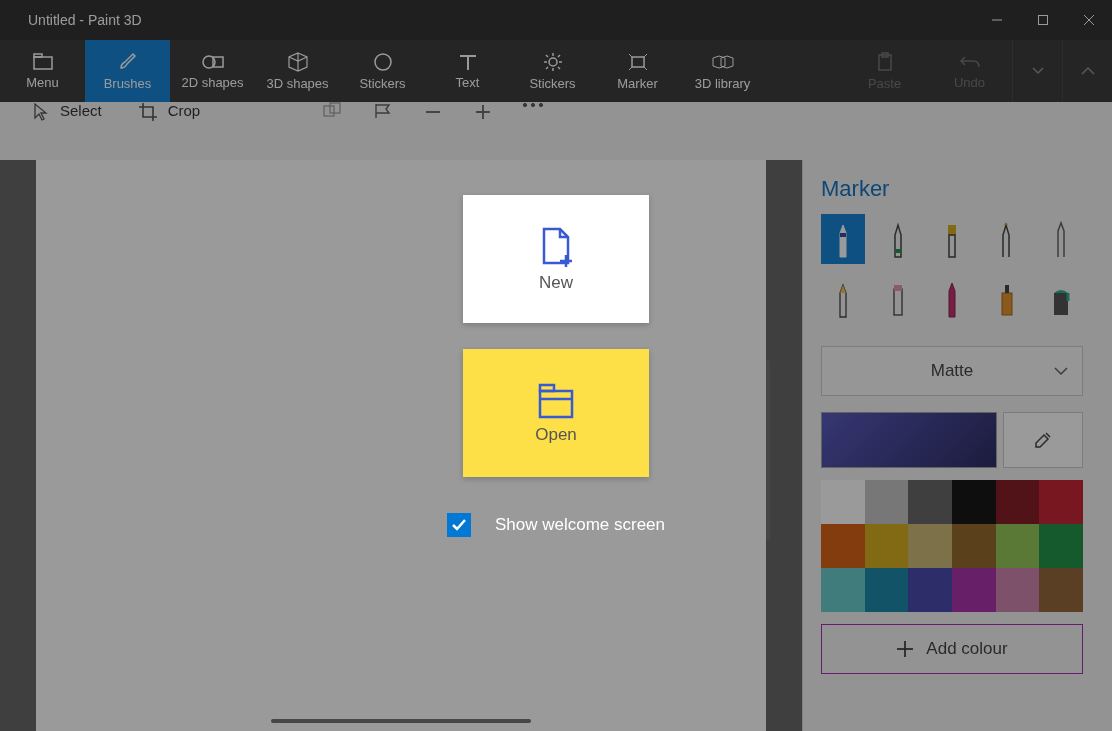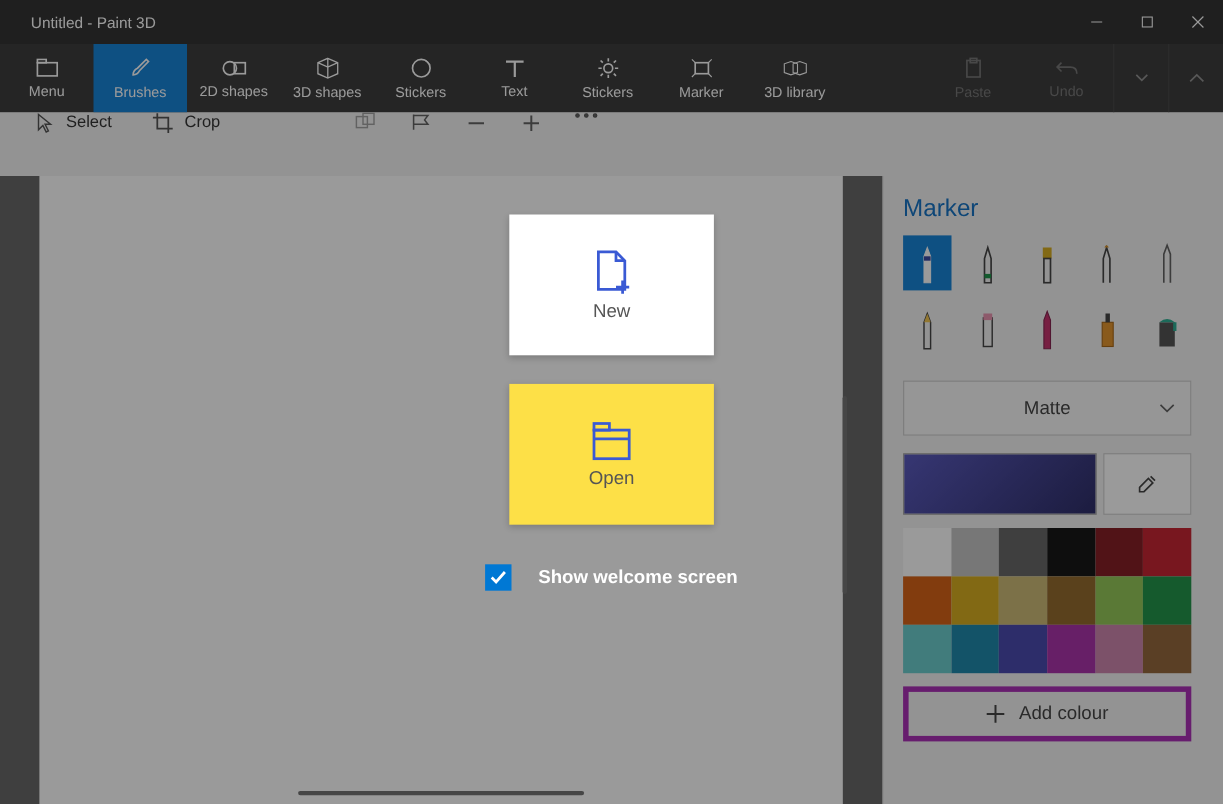--- a/index.html
+++ b/index.html
@@ -39,28 +39,28 @@
   .brush-grid { display:grid; grid-template-columns: repeat(5, 1fr); gap:10px 10px; margin-bottom:22px; }
   .brush-cell { height:50px; display:flex; align-items:center; justify-content:center; }
   .brush-cell.active { background:#0078d4; }
   .material-select { height:50px; border:1px solid #c8c8c8; background:#f7f7f7; display:flex; align-items:center; justify-content:center; position:relative; font-size:17px; color:#333; margin-bottom:16px;}
   .material-select .chev { position:absolute; right:14px; }
   .color-row { display:flex; gap:6px; margin-bottom:12px; }
   .current-color { flex:1; height:56px; background: linear-gradient(135deg,#4a4ab8 0%, #1a1a5a 100%); border:1px solid #999; }
   .eyedrop { width:80px; height:56px; border:1px solid #c8c8c8; display:flex; align-items:center; justify-content:center; background:#fff; }
   .palette { display:grid; grid-template-columns: repeat(6,1fr); }
   .swatch { height:44px; }
-  .add-colour { height:50px; border:5px solid #a21caf; display:flex; align-items:center; justify-content:center; gap:12px; font-size:17px; color:#333; margin-top:12px; }
+  .add-colour { height:50px; border:1px solid #a21caf; display:flex; align-items:center; justify-content:center; gap:12px; font-size:17px; color:#333; margin-top:12px; }
 
   
   .overlay { position:absolute; inset:0; background: rgba(30,30,30,0.45); display:flex; flex-direction:column; align-items:center; justify-content:center; gap:26px; }
   .card { width:186px; height:128px; background:#fff; display:flex; flex-direction:column; align-items:center; justify-content:center; gap:4px; color:#555; font-size:17px; box-shadow:0 2px 6px rgba(0,0,0,0.2); cursor:pointer; }
   .card.new { background:#fff; }
   .card.open { background:#fde047; }
-  .welcome-row { display:flex; align-items:center; gap:24px; color:#fff; font-size:17px; margin-top:10px;font-weight:bold; }
+  .welcome-row { display:flex; align-items:center; gap:24px; color:#fff; font-size:17px; margin-top:10px; }
   .checkbox { width:24px; height:24px; background:#0078d4; display:flex; align-items:center; justify-content:center; }
   .checkbox svg { stroke:#fff; }
 </style>
 </head>
 <body>
 
 <div class="titlebar">
   <span>Untitled - Paint 3D</span>
   <div class="win-controls">
     <div class="win-btn">

